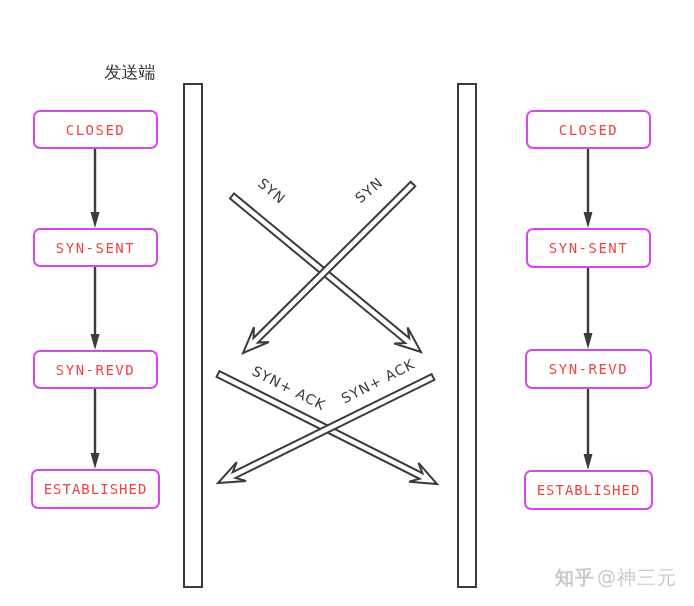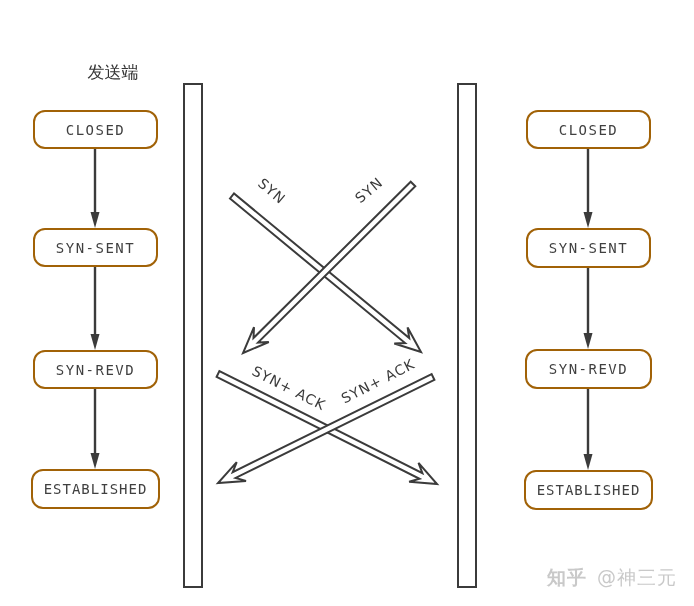--- a/index.html
+++ b/index.html
@@ -6,46 +6,46 @@
   .canvas{
     position:relative;width:694px;height:606px;background:#fff;
     font-family:"DejaVu Sans","Liberation Sans",sans-serif;overflow:hidden;
   }
   .col-title{
     position:absolute;width:120px;text-align:center;font-size:17px;color:#333;
     transform:translateX(-50%);white-space:nowrap;
   }
   .state-box{
     position:absolute;box-sizing:border-box;background:#fff;
-    border:2px solid #a16207;border-radius:12px;
+    border:2px solid #d946ef;border-radius:7px;
     display:flex;align-items:center;justify-content:center;
     font-family:"DejaVu Sans Mono","Liberation Mono",monospace;
-    font-size:14px;letter-spacing:1.5px;color:#404040;white-space:nowrap;
+    font-size:14px;letter-spacing:1.5px;color:#ef4444;white-space:nowrap;
   }
   .timeline-bar{
     position:absolute;box-sizing:border-box;top:83px;width:20px;height:505px;
     background:#fff;border:2px solid #3b3b3b;
   }
   .arrows-svg{position:absolute;left:0;top:0;}
   .msg-label{
     position:absolute;font-size:14px;color:#3b3b3b;letter-spacing:1px;
     white-space:nowrap;
   }
   .watermark{
     position:absolute;top:565px;right:17px;font-size:19px;color:#c9c9c9;
     letter-spacing:1px;white-space:nowrap;
   }
-  .watermark .brand{font-weight:700;margin-right:10px;}
+  .watermark .brand{font-weight:700;margin-right:2px;}
 </style>
 </head>
 <body>
 
 <div class="canvas">
 
-  <div class="col-title" style="left:113px;top:61px;">发送端</div>
+  <div class="col-title" style="left:130px;top:61px;">发送端</div>
 
   <div class="state-box" style="left:33px;top:110px;width:125px;height:39px;">CLOSED</div>
   <div class="state-box" style="left:33px;top:228px;width:125px;height:39px;">SYN-SENT</div>
   <div class="state-box" style="left:33px;top:350px;width:125px;height:39px;">SYN-REVD</div>
   <div class="state-box" style="left:31px;top:469px;width:129px;height:40px;letter-spacing:1px;">ESTABLISHED</div>
 
   <div class="state-box" style="left:526px;top:110px;width:125px;height:39px;">CLOSED</div>
   <div class="state-box" style="left:526px;top:228px;width:125px;height:40px;">SYN-SENT</div>
   <div class="state-box" style="left:525px;top:349px;width:127px;height:40px;">SYN-REVD</div>
   <div class="state-box" style="left:524px;top:470px;width:129px;height:40px;letter-spacing:1px;">ESTABLISHED</div>

